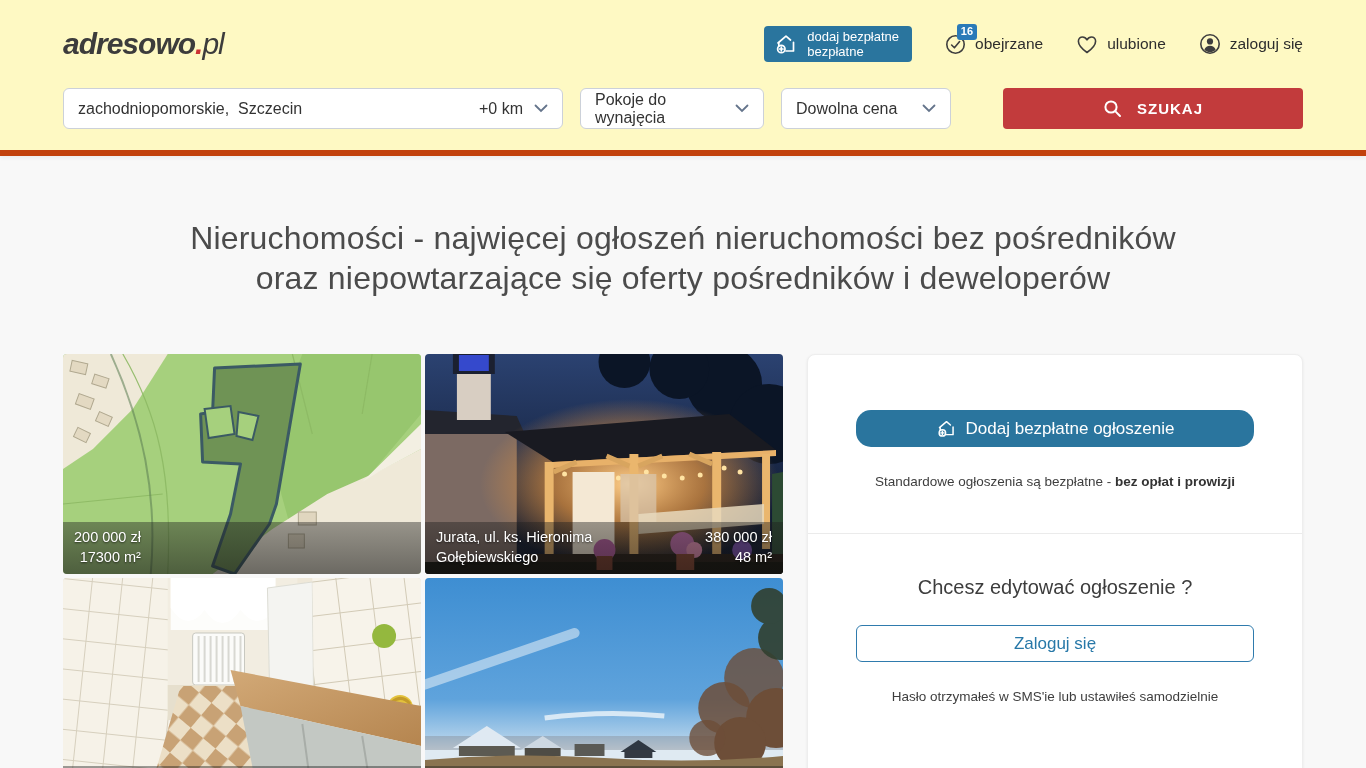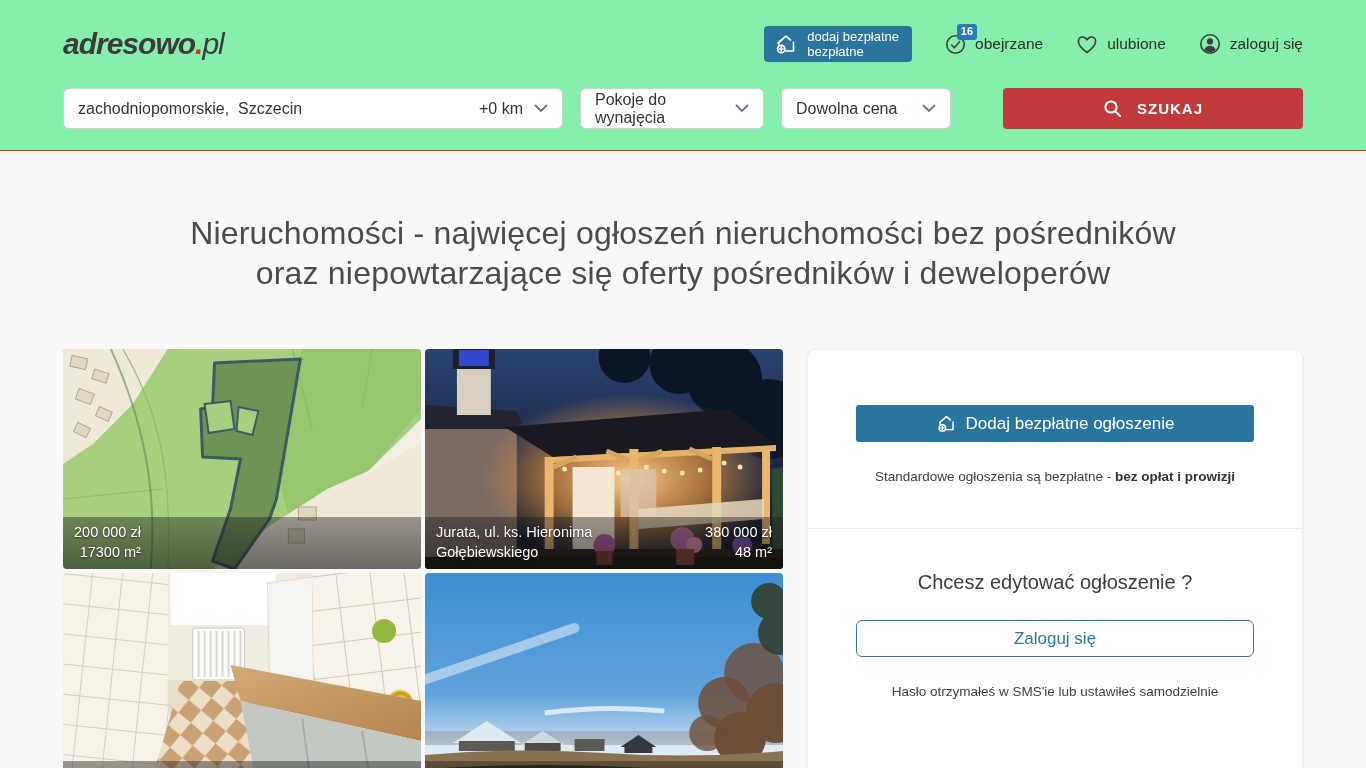--- a/index.html
+++ b/index.html
@@ -1,20 +1,20 @@
 <!DOCTYPE html>
 <html lang="pl"><head>
 <meta charset="utf-8">
 <style>
   * { margin:0; padding:0; box-sizing:border-box; }
   html,body { width:1366px; height:768px; overflow:hidden; background:#f8f8f8;
               font-family:"Liberation Sans", sans-serif; color:#333; }
 
   
-  .top-white { background:#86efac; border-bottom:1px solid #c2410c;
+  .top-white { background:#fef9c3; border-bottom:6px solid #c2410c;
                box-shadow:0 2px 4px rgba(0,0,0,.05); }
   .header { height:88px; display:flex; align-items:center;
             justify-content:space-between; padding:0 63px; }
 
   .logo { font-style:italic; font-size:30px; letter-spacing:-1px; cursor:pointer; white-space:nowrap; }
   .logo-main { font-weight:700; color:#3c3c3c; }
   .logo-dot  { font-weight:700; color:#cc3333; }
   .logo-tld  { font-weight:400; color:#3c3c3c; }
 
   .header-nav { display:flex; align-items:center; }
@@ -63,21 +63,21 @@
   .ovl-left  span { display:block; }
   .ovl-right { text-align:right; }
   .ovl-right span { display:block; }
 
   
   .sidebar { width:496px; background:#fff; border:1px solid #eee; border-radius:8px;
              box-shadow:0 1px 3px rgba(0,0,0,.07); min-height:440px; }
   .panel { padding:55px 48px 44px; text-align:center; }
   .panel + .panel { border-top:1px solid #ebebeb; padding-top:42px; }
   .panel h2 { font-size:20px; font-weight:400; color:#3d3d3d; margin-bottom:26px; }
-  .cta { width:100%; height:37px; border-radius:3px; font-family:inherit; font-size:17px;
+  .cta { width:100%; height:37px; border-radius:15px; font-family:inherit; font-size:17px;
          display:flex; align-items:center; justify-content:center; gap:9px; cursor:pointer; }
   .cta-solid { background:#2a759e; border:none; color:#fff; }
   .cta-outline { background:#fff; border:1px solid #2f7bad; color:#2778a8; border-radius:6px; }
   .note { margin-top:27px; font-size:13.5px; color:#3e3e3e; }
   .note b { color:#333; }
 
   svg.ic { flex:none; }
 </style>
 </head>
 <body>

